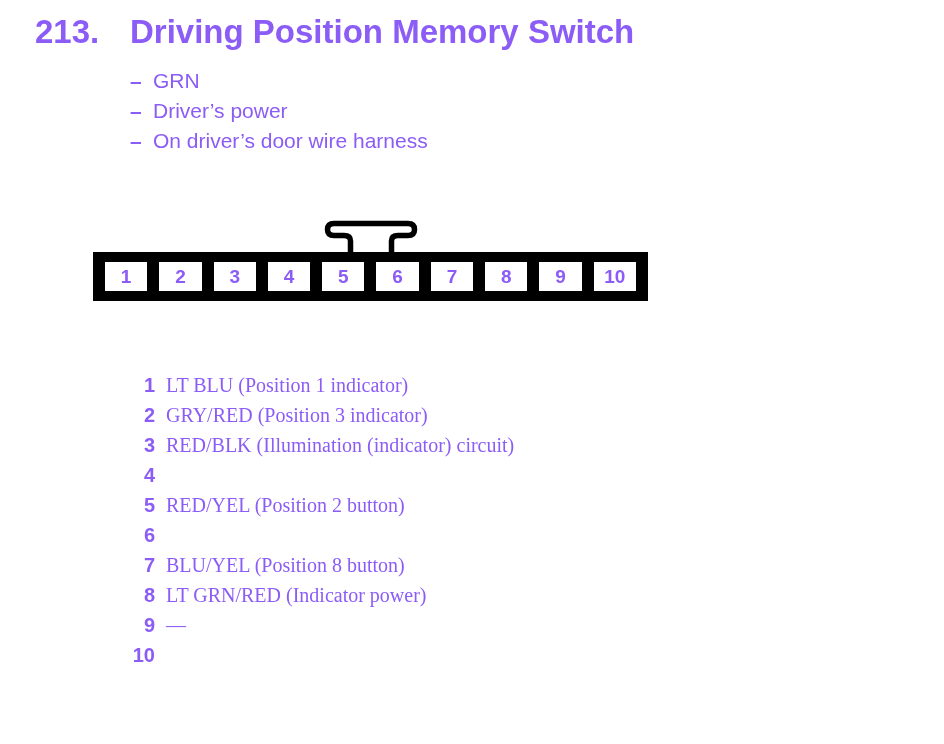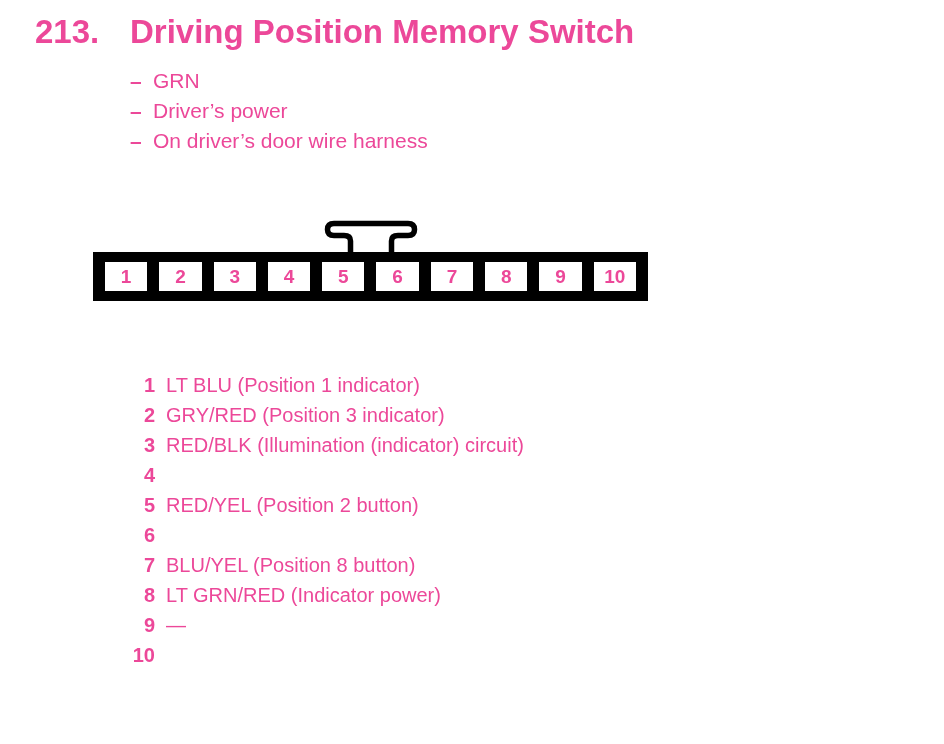--- a/index.html
+++ b/index.html
@@ -1,21 +1,21 @@
 <!DOCTYPE html>
 <html><head>
 <meta charset="utf-8">
 <style>
   html, body { margin: 0; padding: 0; background: #ffffff; }
   .page {
     position: relative;
     width: 944px;
     height: 744px;
     background: #ffffff;
-    color: #ec4899;
+    color: #8b5cf6;
     font-family: "Liberation Sans", sans-serif;
     overflow: hidden;
   }
 
   
   .title-row {
     position: absolute;
     left: 35px;
     top: 13px;
     display: flex;
@@ -73,21 +73,21 @@
   
   .pinout {
     position: absolute;
     left: 58px;
     top: 370px;
     font-size: 20px;
     line-height: 30px;
   }
   .pin-row { display: flex; }
   .pin-num { width: 97px; text-align: right; font-weight: 700; }
-  .pin-desc { padding-left: 11px; white-space: nowrap; }
+  .pin-desc { padding-left: 11px; white-space: nowrap; font-family: Liberation Serif, serif; }
 </style>
 </head>
 <body>
 
 <div class="page">
 
   <div class="title-row">
     <span class="title-num">213.</span>
     <span class="title-text">Driving Position Memory Switch</span>
   </div>

